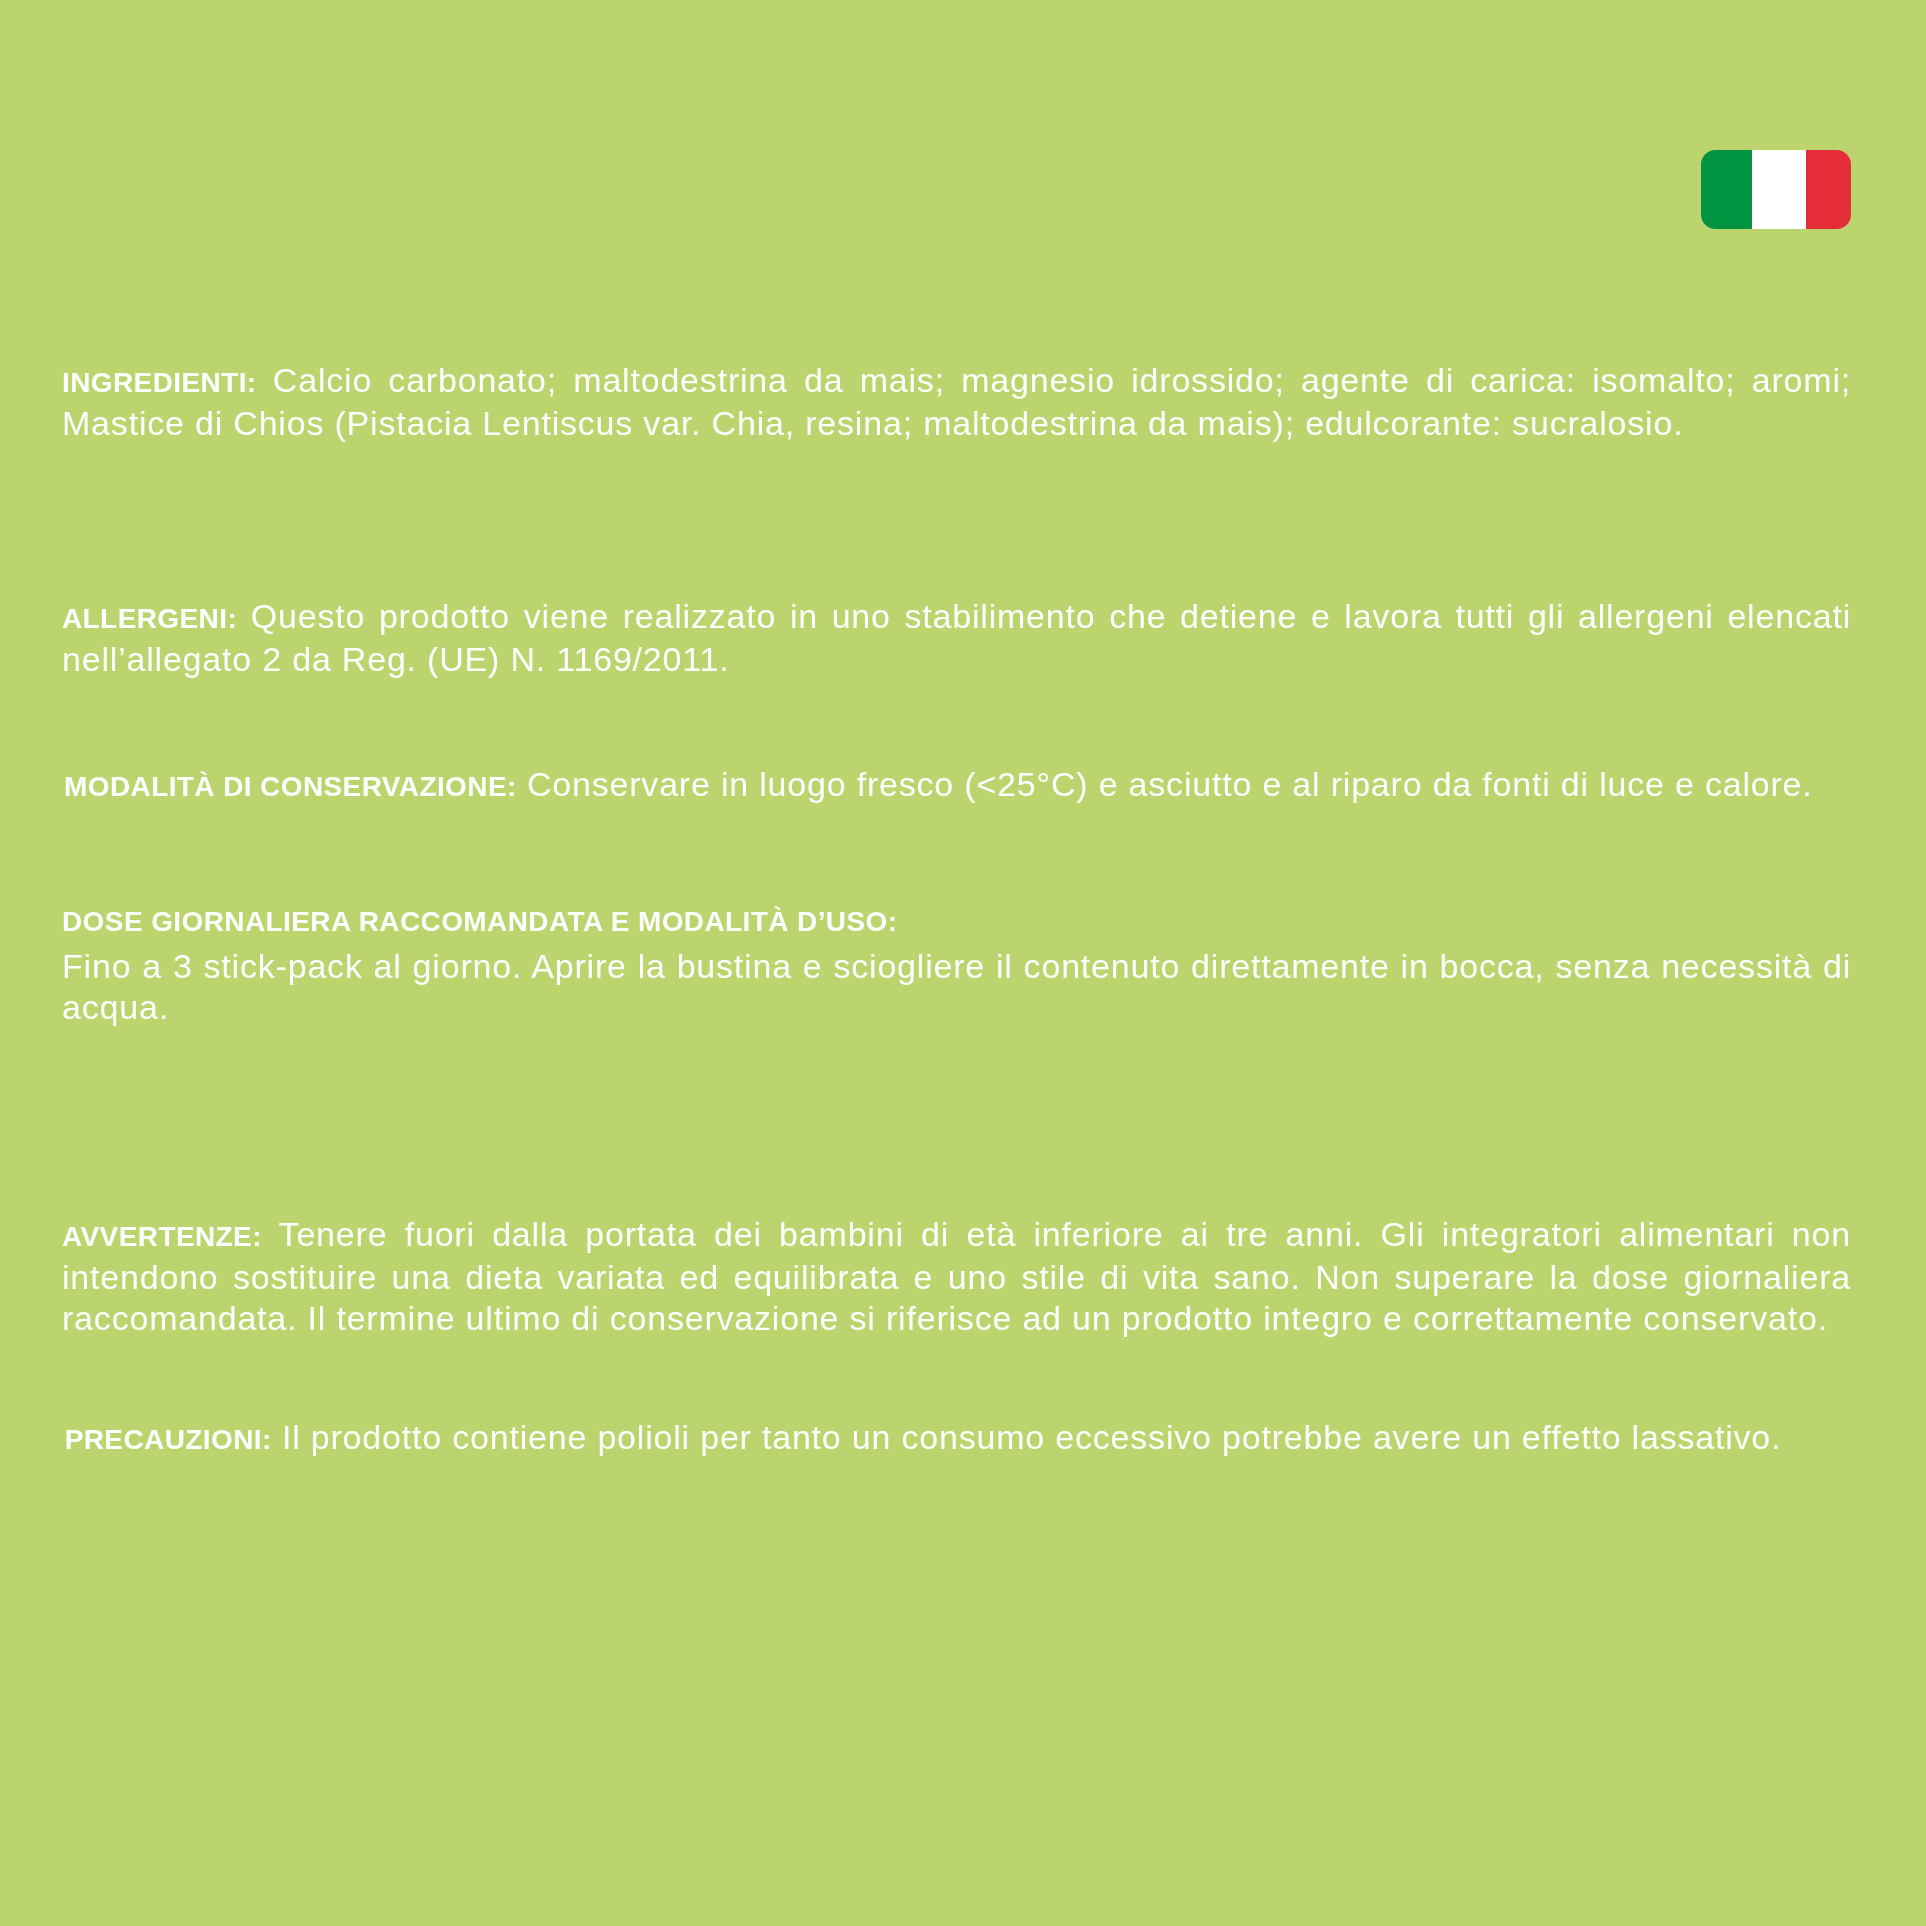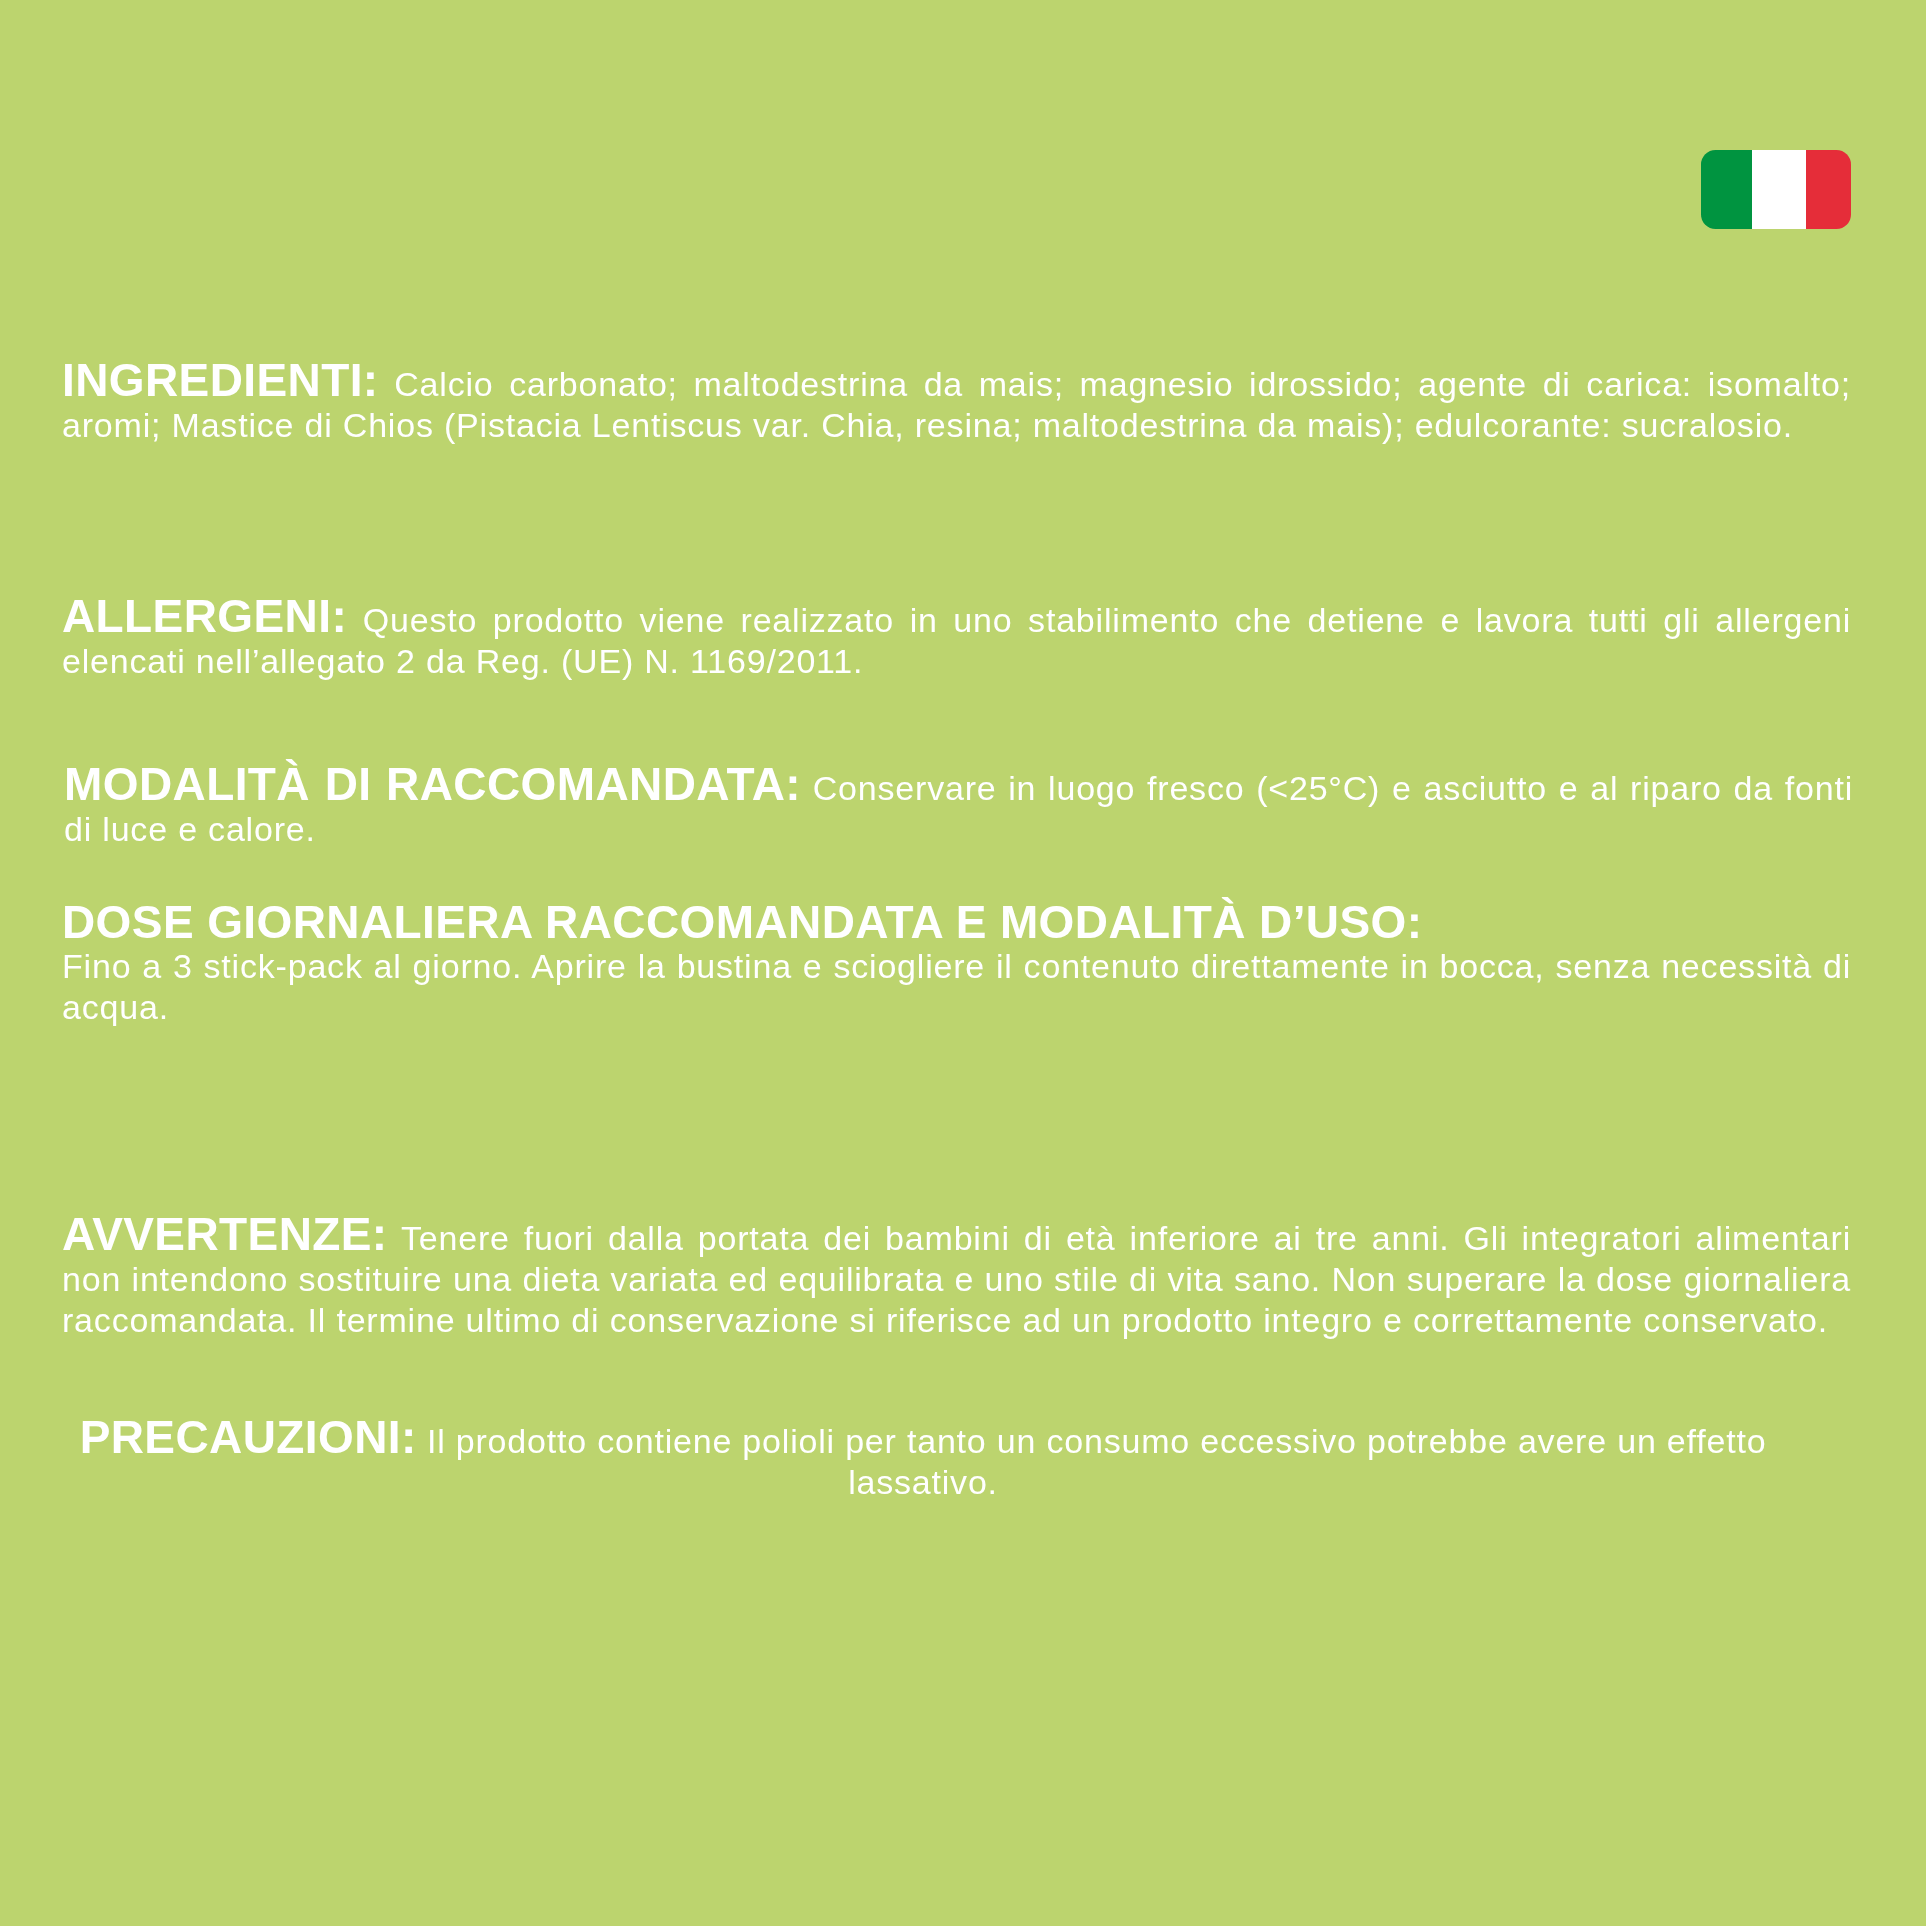--- a/index.html
+++ b/index.html
@@ -29,21 +29,21 @@
       left: 62px;
       width: 1789px;
       text-align: justify;
       font-size: 34px;
       line-height: 41px;
       letter-spacing: 0.8px;
       font-weight: 400;
     }
     .section .head {
       font-weight: 700;
-      font-size: 46px;
+      font-size: 28px;
       letter-spacing: 0.4px;
     }
     .section.block-head .head { display: block; line-height: 48px; }
 
     #s-ingredienti { top: 326px; }
     #s-allergeni { top: 562px; }
     #s-conservazione { top: 730px; left: 64px; }
     #s-dose { top: 864px; }
     #s-avvertenze { top: 1180px; }
     #s-precauzioni { top: 1383px; left: 59px; width: 1728px; text-align: center; }
@@ -61,21 +61,21 @@
   <span class="head">INGREDIENTI:</span>
   <span>Calcio carbonato; maltodestrina da mais; magnesio idrossido; agente di carica: isomalto; aromi; Mastice di Chios (Pistacia Lentiscus var. Chia, resina; maltodestrina da mais); edulcorante: sucralosio.</span>
 </p>
 
 <p class="section" id="s-allergeni">
   <span class="head">ALLERGENI:</span>
   <span>Questo prodotto viene realizzato in uno stabilimento che detiene e lavora tutti gli allergeni elencati nell’allegato 2 da Reg. (UE) N. 1169/2011.</span>
 </p>
 
 <p class="section" id="s-conservazione">
-  <span class="head">MODALITÀ DI RACCOMANDATA:</span>
+  <span class="head">MODALITÀ DI CONSERVAZIONE:</span>
   <span>Conservare in luogo fresco (&lt;25°C) e asciutto e al riparo da fonti di luce e calore.</span>
 </p>
 
 <p class="section block-head" id="s-dose">
   <span class="head">DOSE GIORNALIERA RACCOMANDATA E MODALITÀ D’USO:</span>
   <span>Fino a 3 stick-pack al giorno. Aprire la bustina e sciogliere il contenuto direttamente in bocca, senza necessità di acqua.</span>
 </p>
 
 <p class="section" id="s-avvertenze">
   <span class="head">AVVERTENZE:</span>

